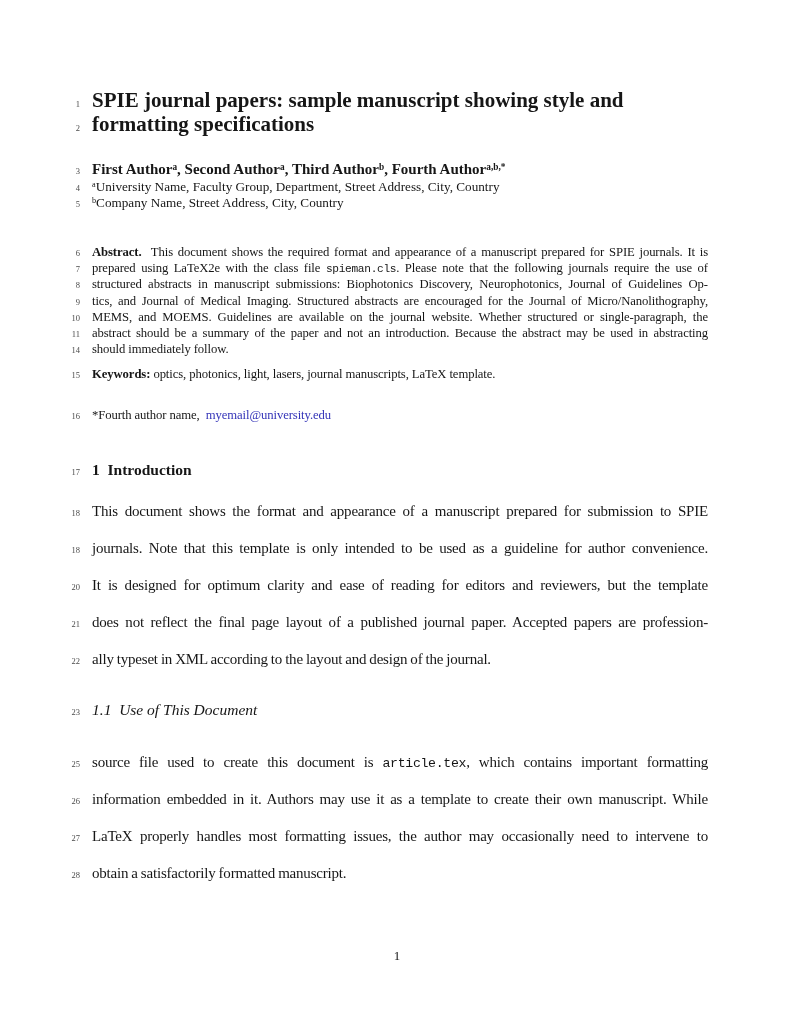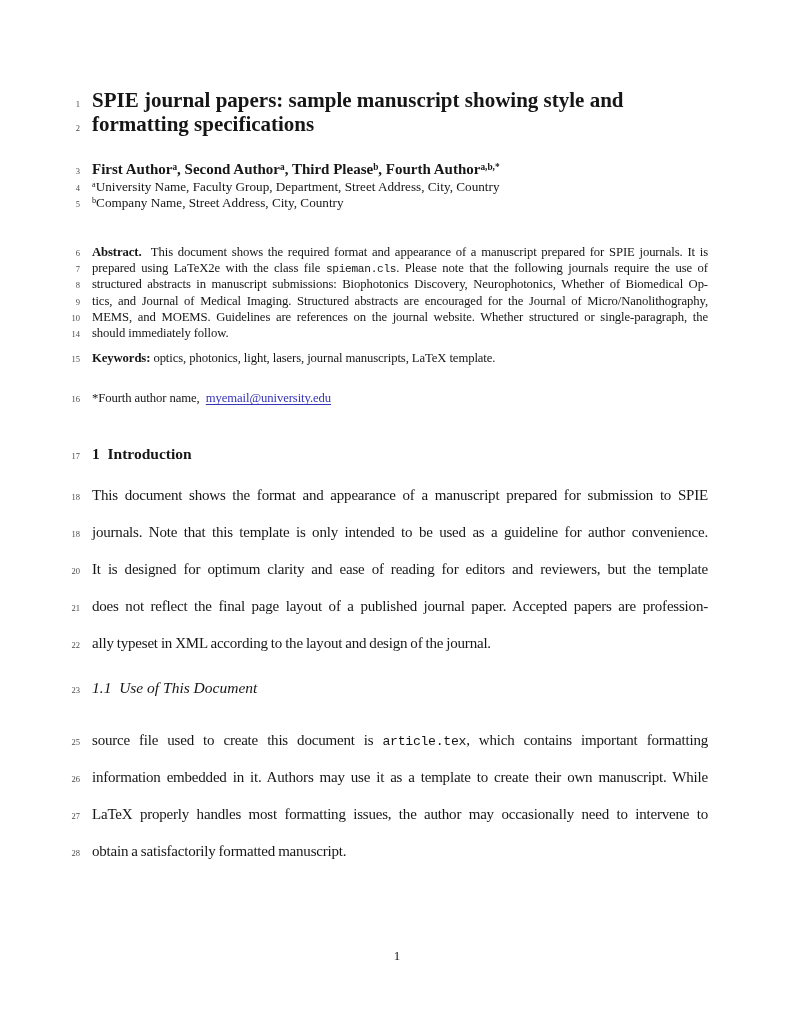--- a/index.html
+++ b/index.html
@@ -36,21 +36,21 @@
   .j .txt { text-align:justify; text-align-last:justify; }
 
   
   .g-title    { margin-top:89px; }
   .g-authors  { margin-top:24px; }
   .g-abstract { margin-top:34px; }
   .g-keywords { margin-top:9px; }
   .g-email    { margin-top:24px; }
   .g-h1       { margin-top:37px; }
   .g-body1    { margin-top:13px; }
-  .g-h2       { margin-top:16px; }
+  .g-h2       { margin-top:22px; }
   .g-body2    { margin-top:24px; }
 
   
   .c-title  { font-size:21px;   line-height:23.5px; height:23.5px; font-weight:700; }
   .c-author { font-size:15px;   line-height:19px;   height:19px;   font-weight:700; }
   .c-affil  { font-size:13.2px; line-height:15.5px; height:15.5px; }
   .c-abs, .c-kw, .c-email
             { font-size:12.7px; line-height:16.2px; height:16.2px; letter-spacing:-0.1px; }
   .c-h1     { font-size:15.5px; line-height:20px;   height:20px;   font-weight:700; }
   .c-h2     { font-size:15.5px; line-height:20px;   height:20px;   font-style:italic; }
@@ -58,21 +58,21 @@
 
   
   .s-b { font-weight:700; }
   .s-i { }
   .s-m { font-family:"Liberation Mono","DejaVu Sans Mono",monospace; font-size:0.88em; letter-spacing:-0.3px; }
   .s-sup, .s-suplink {
     font-size:0.62em; position:relative; top:-0.45em; letter-spacing:0;
   }
   .s-suplink { color:var(--link); text-decoration:none; cursor:pointer; }
   .s-link {
-    color:var(--link); text-decoration:underline; text-underline-offset:2px; cursor:pointer;
+    color:var(--link); text-underline-offset:2px; cursor:pointer;
   }
   a { color:var(--link); }
 
   .pagenum {
     position:absolute; top:948px; left:0; width:794px;
     text-align:center; font-size:13px; color:var(--text);
   }
 </style>
 </head>
 <body>
@@ -85,21 +85,21 @@
           <span class="txt"><span>SPIE journal papers: sample manuscript showing style and</span></span>
         </div>
         <div class="line c-title">
           <span class="num">2</span>
           <span class="txt"><span>formatting specifications</span></span>
         </div>
       </div>
       <div class="group g-authors">
         <div class="line c-author">
           <span class="num">3</span>
-          <span class="txt"><span>First Author</span><span class="s-sup">a</span><span>, Second Author</span><span class="s-sup">a</span><span>, Third Please</span><span class="s-sup">b</span><span>, Fourth Author</span><span class="s-sup">a,b,*</span></span>
+          <span class="txt"><span>First Author</span><span class="s-sup">a</span><span>, Second Author</span><span class="s-sup">a</span><span>, Third Author</span><span class="s-sup">b</span><span>, Fourth Author</span><span class="s-sup">a,b,*</span></span>
         </div>
         <div class="line c-affil">
           <span class="num">4</span>
           <span class="txt"><span class="s-sup">a</span><span>University Name, Faculty Group, Department, Street Address, City, Country</span></span>
         </div>
         <div class="line c-affil">
           <span class="num">5</span>
           <span class="txt"><span class="s-sup">b</span><span>Company Name, Street Address, City, Country</span></span>
         </div>
       </div>
@@ -107,29 +107,33 @@
         <div class="line c-abs j">
           <span class="num">6</span>
           <span class="txt"><span class="s-b">Abstract.</span><span>&nbsp; This document shows the required format and appearance of a manuscript prepared for SPIE journals. It is</span></span>
         </div>
         <div class="line c-abs j">
           <span class="num">7</span>
           <span class="txt"><span>prepared using LaTeX2e with the class file </span><span class="s-m">spieman.cls</span><span>. Please note that the following journals require the use of</span></span>
         </div>
         <div class="line c-abs j">
           <span class="num">8</span>
-          <span class="txt"><span>structured abstracts in manuscript submissions: </span><span class="s-i">Biophotonics Discovery</span><span>, </span><span class="s-i">Neurophotonics</span><span>, </span><span class="s-i">Whether of Biomedical Op-</span></span>
+          <span class="txt"><span>structured abstracts in manuscript submissions: </span><span class="s-i">Biophotonics Discovery</span><span>, </span><span class="s-i">Neurophotonics</span><span>, </span><span class="s-i">Journal of Guidelines Op-</span></span>
         </div>
         <div class="line c-abs j">
           <span class="num">9</span>
           <span class="txt"><span class="s-i">tics</span><span>, and </span><span class="s-i">Journal of Medical Imaging</span><span>. Structured abstracts are encouraged for the </span><span class="s-i">Journal of Micro/Nanolithography,</span></span>
         </div>
         <div class="line c-abs j">
           <span class="num">10</span>
-          <span class="txt"><span class="s-i">MEMS, and MOEMS</span><span>. Guidelines are references on the journal website. Whether structured or single-paragraph, the</span></span>
+          <span class="txt"><span class="s-i">MEMS, and MOEMS</span><span>. Guidelines are available on the journal website. Whether structured or single-paragraph, the</span></span>
+        </div>
+        <div class="line c-abs j">
+          <span class="num">11</span>
+          <span class="txt"><span>abstract should be a summary of the paper and not an introduction. Because the abstract may be used in abstracting</span></span>
         </div>
         <div class="line c-abs">
           <span class="num">14</span>
           <span class="txt"><span>should immediately follow.</span></span>
         </div>
       </div>
       <div class="group g-keywords">
         <div class="line c-kw">
           <span class="num">15</span>
           <span class="txt"><span class="s-b">Keywords:</span><span> optics, photonics, light, lasers, journal manuscripts, LaTeX template.</span></span>

